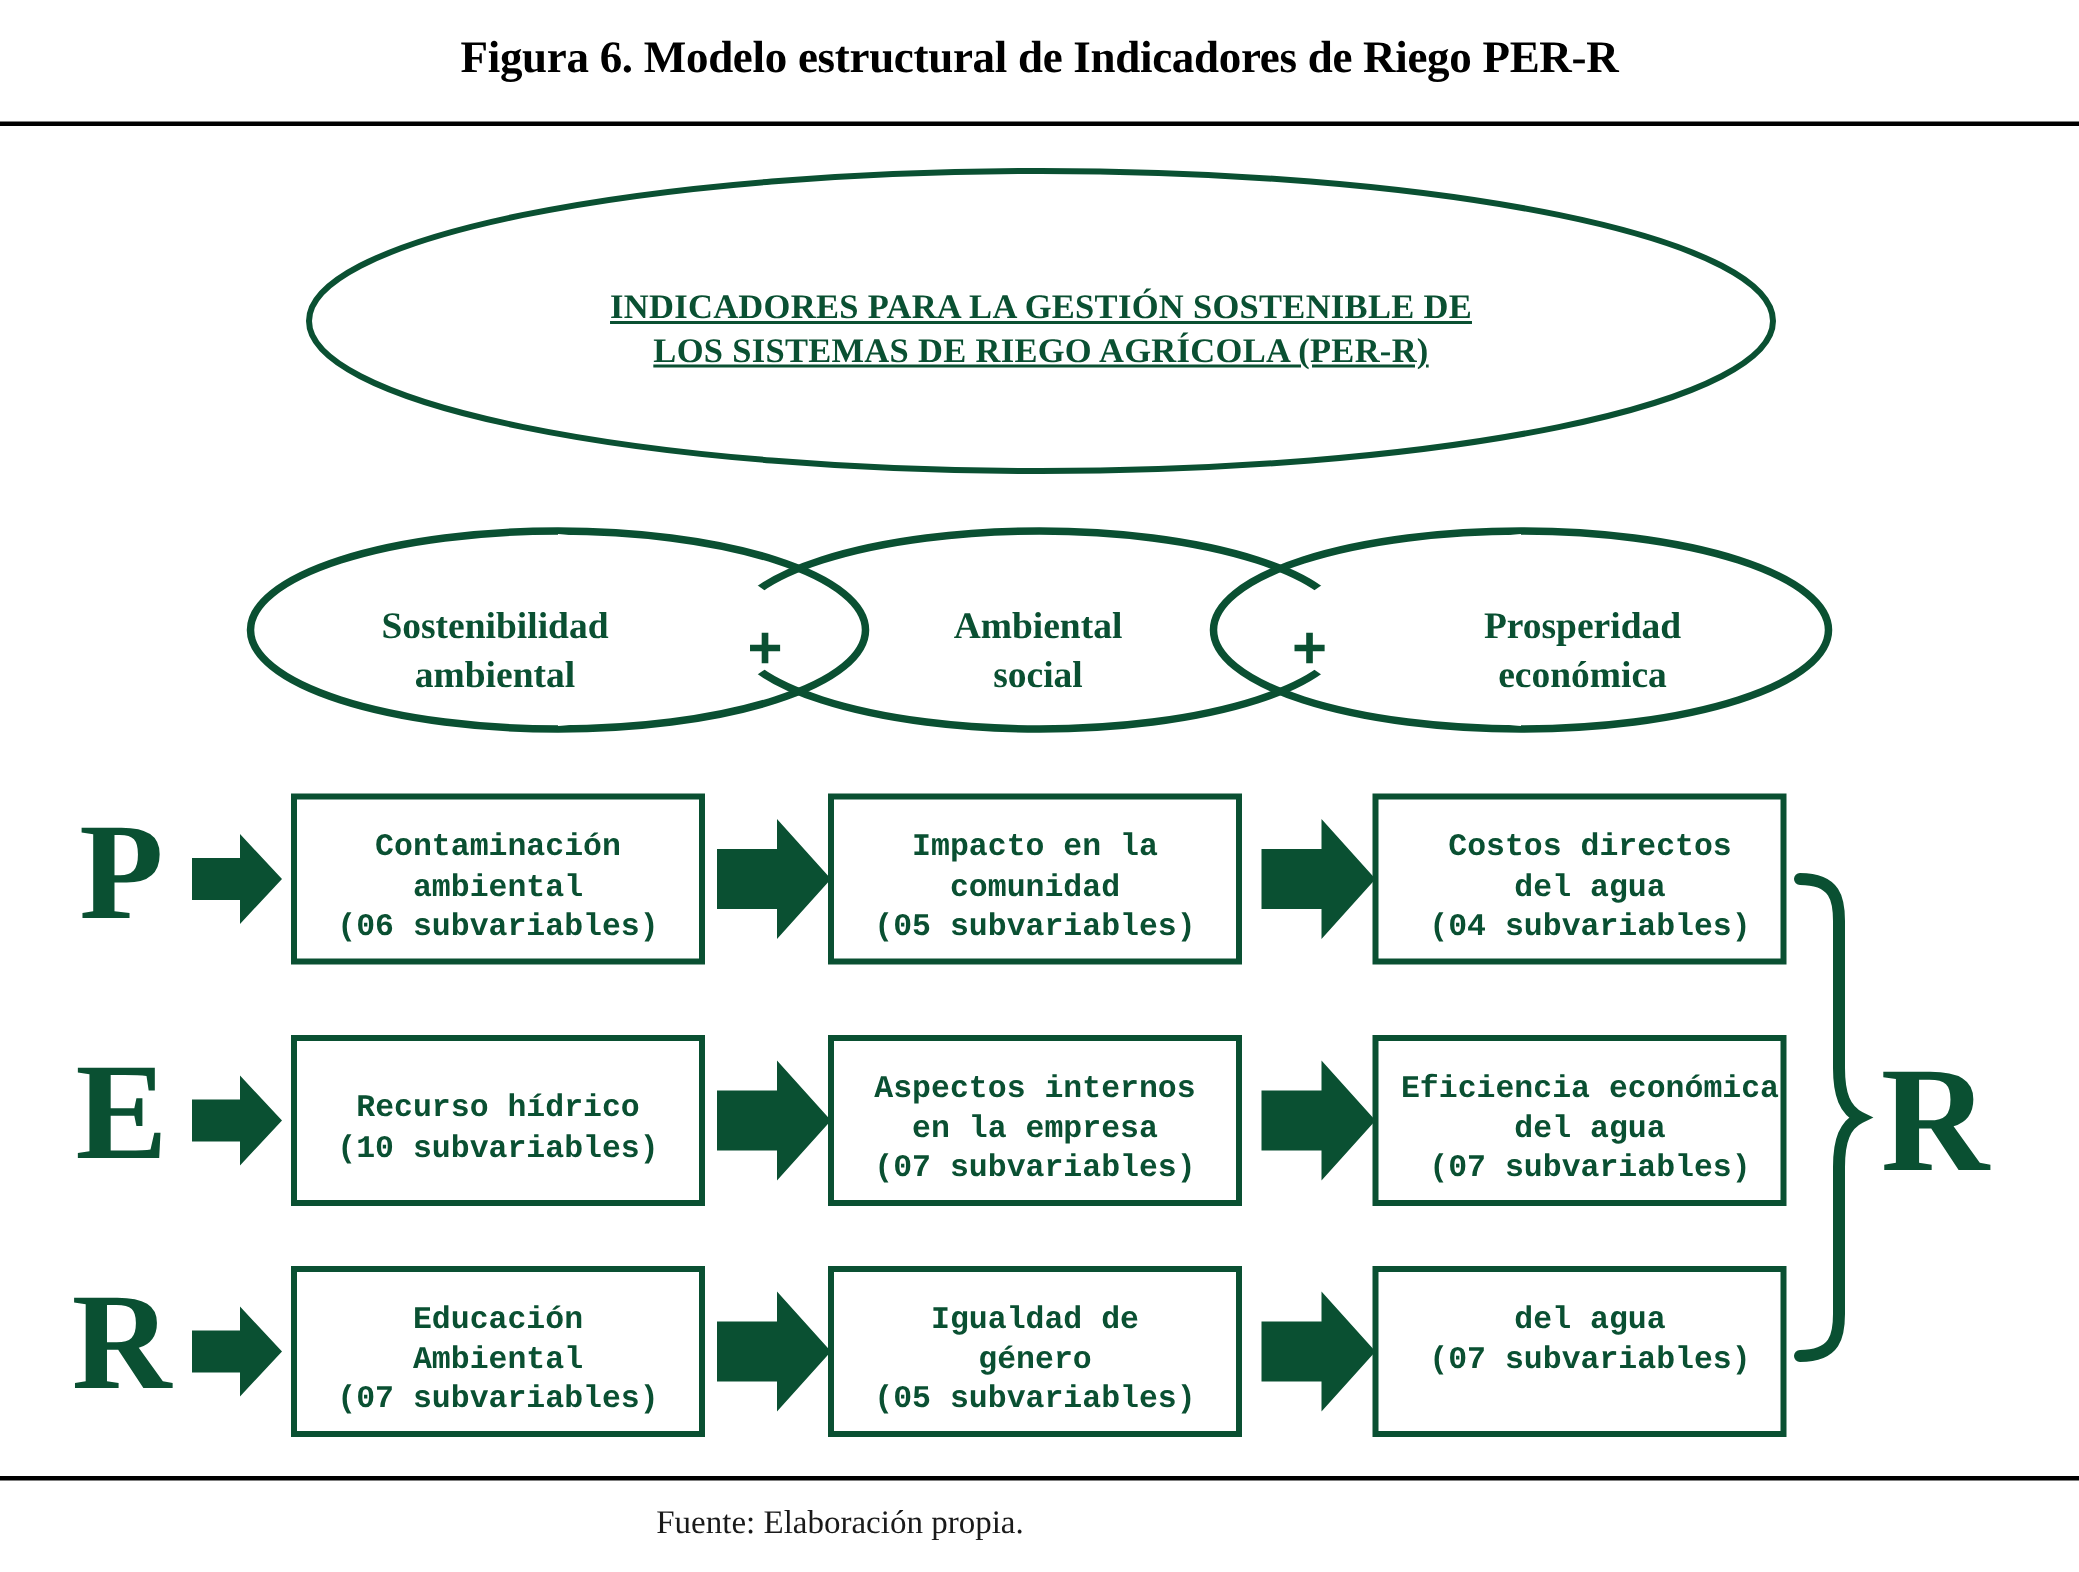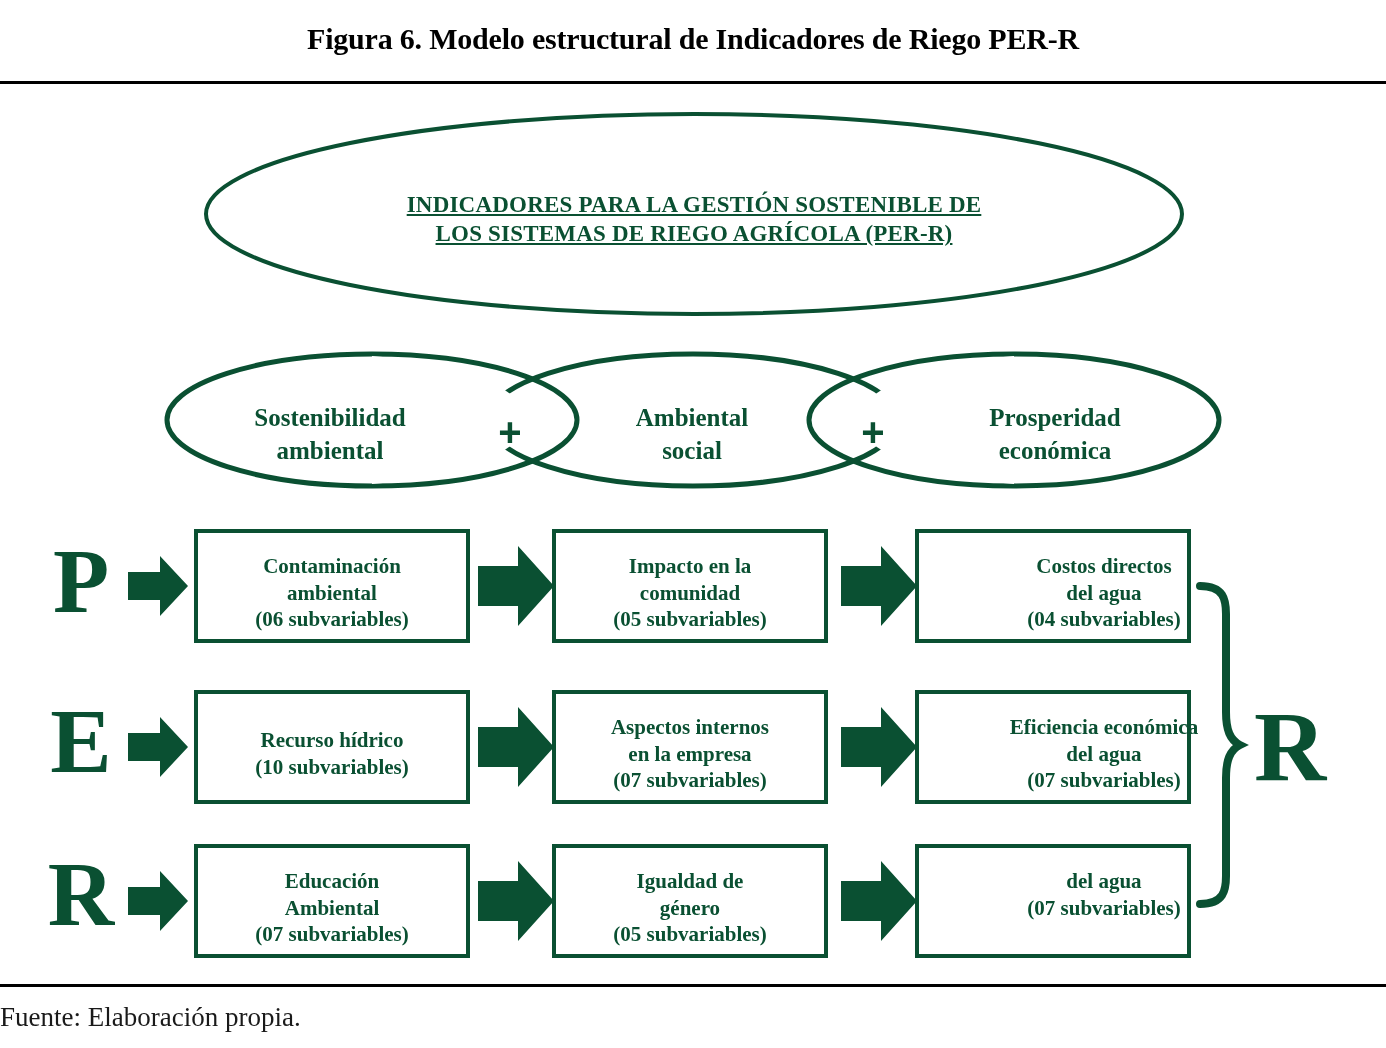--- a/index.html
+++ b/index.html
@@ -40,22 +40,22 @@
     border-top: 3px solid #000000;
   }
   .rule-top { top: 81px; }
   .rule-bottom { top: 984px; }
 
   .fig-source {
     position: absolute;
     top: 1002px;
     left: 0;
     width: 1120px;
-    text-align: left;
-    font-size: 27px;
+    text-align: center;
+    font-size: 22px;
     color: #1a1a1a;
   }
 
   
   svg.diagram {
     position: absolute;
     top: 0;
     left: 0;
     width: 1386px;
     height: 1048px;
@@ -114,25 +114,26 @@
     text-align: center;
   }
   .bl-p { left: 36px; top: 535px; }
   .bl-e { left: 36px; top: 695px; }
   .bl-r { left: 36px; top: 848px; }
   .bl-rr { left: 1245px; top: 697px; font-size: 100px; }
 
   .box-lbl {
     font-size: 21px;
     line-height: 1.27;
+    font-family: Liberation Mono, monospace;
   }
   
   .col1 { left: 196px; width: 272px; }
   .col2 { left: 554px; width: 272px; }
-  .col3 { left: 968px; width: 272px; }
+  .col3 { left: 924px; width: 272px; }
 </style>
 </head>
 <body>
 
 <div id="figure-root">
 
   <div class="fig-title">Figura 6. Modelo estructural de Indicadores de Riego PER-R</div>
   <div class="rule rule-top"></div>
   <div class="rule rule-bottom"></div>
   <div class="fig-source">Fuente: Elaboración propia.</div>

